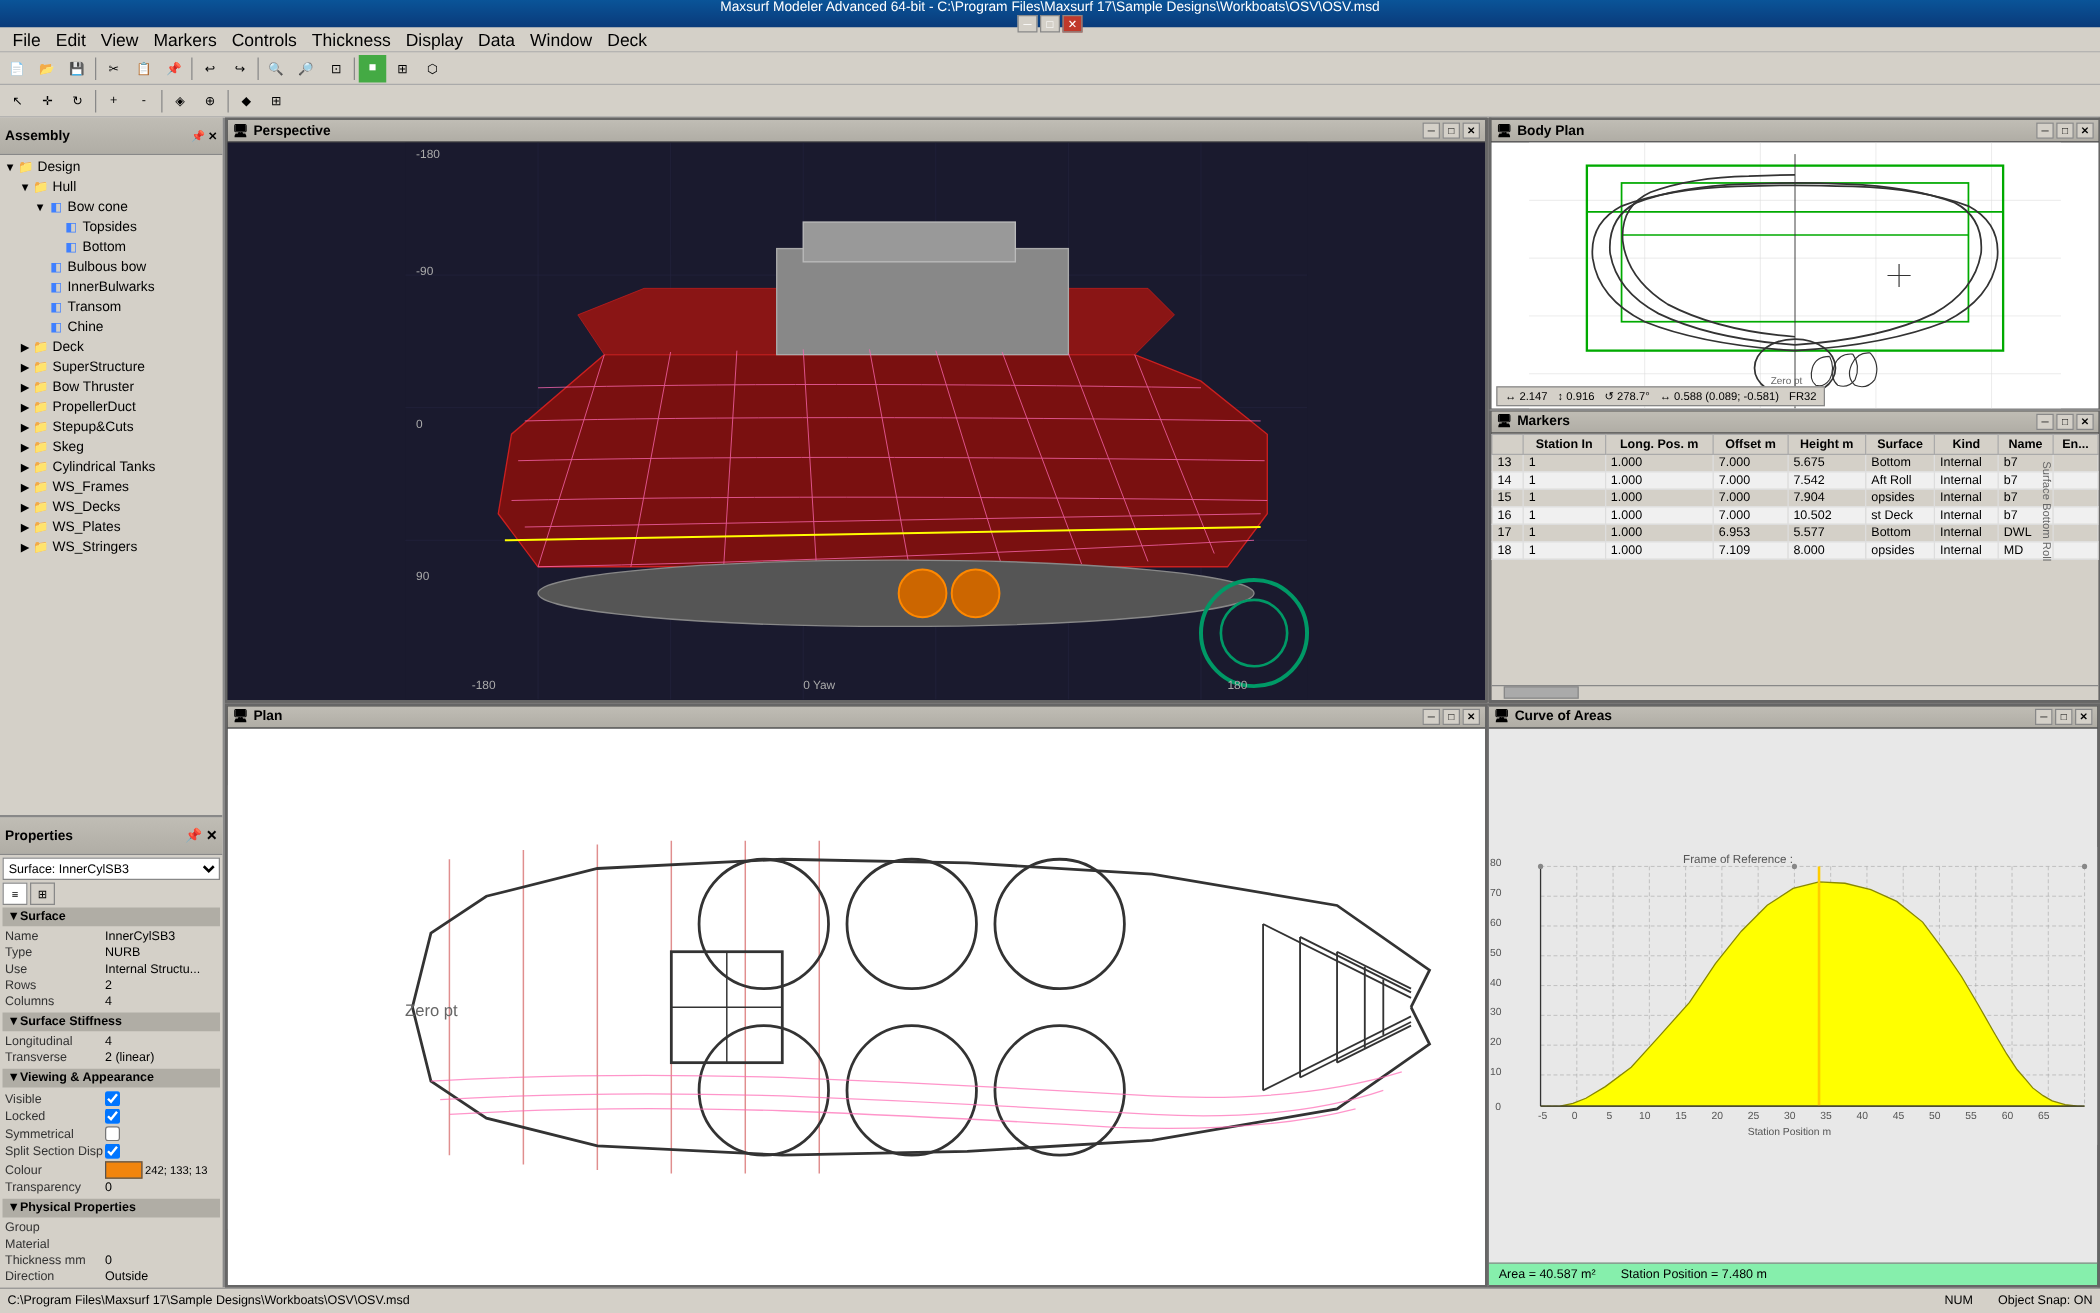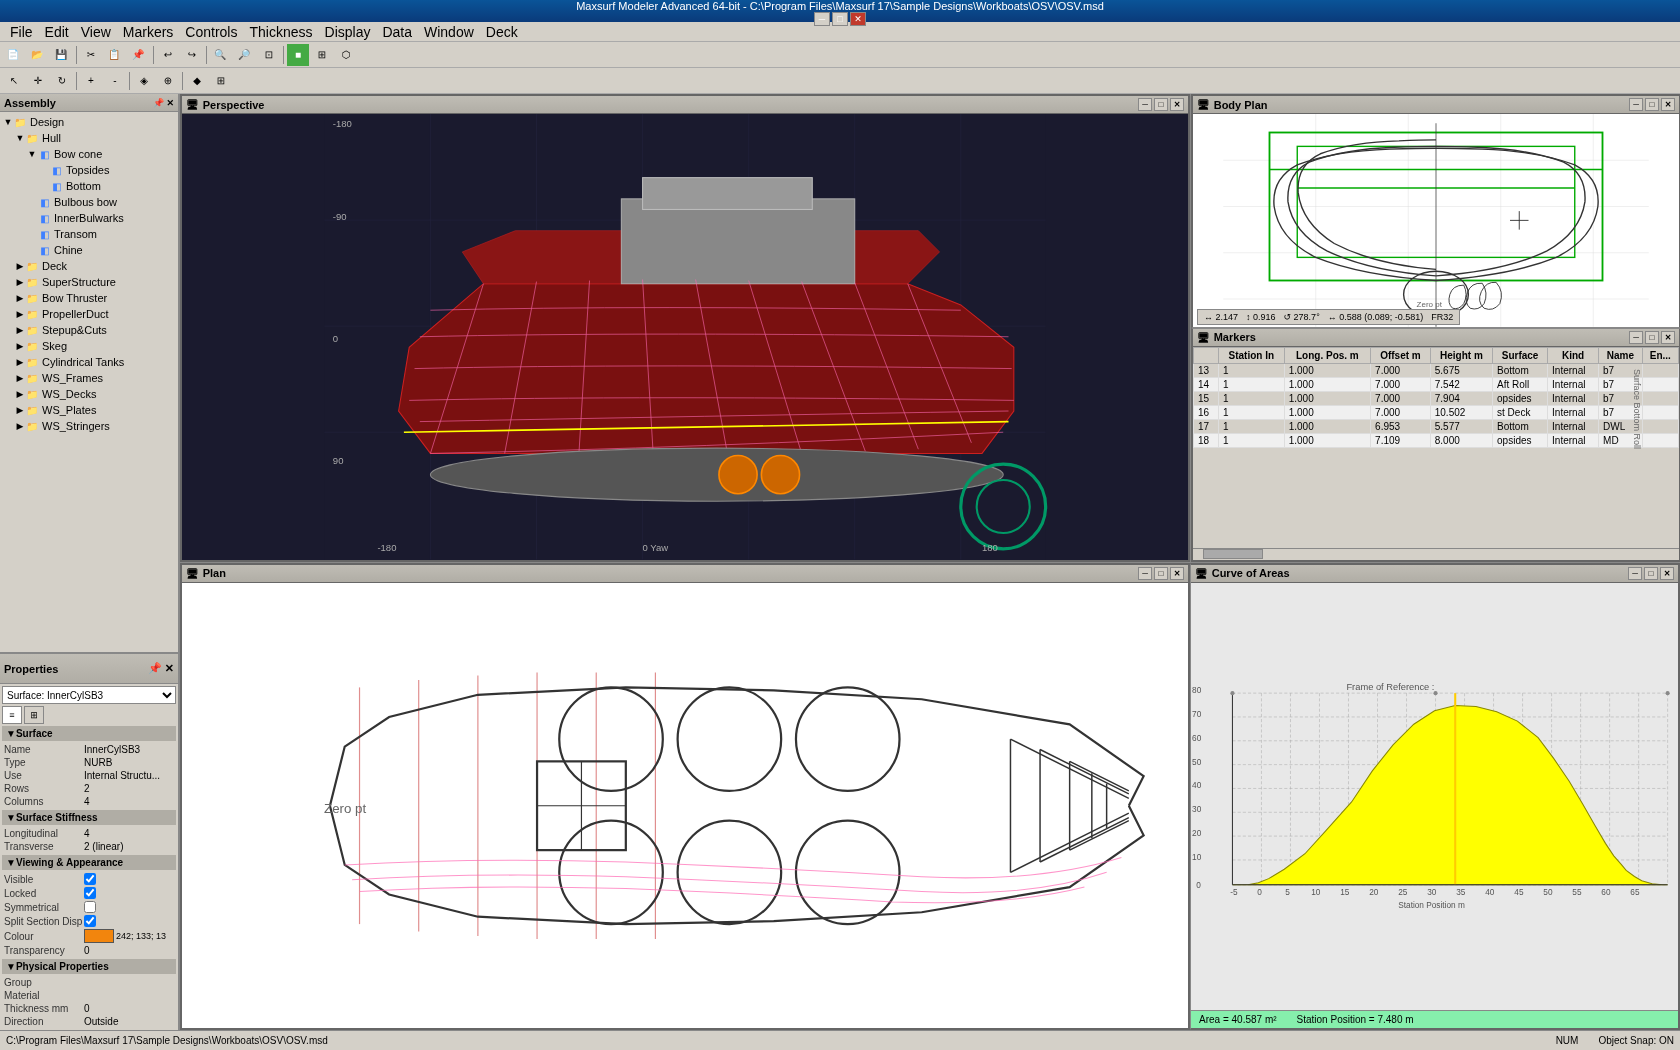--- a/index.html
+++ b/index.html
@@ -18,21 +18,21 @@
     
     .toolbar { background: #d4d0c8; height: 26px; display: flex; align-items: center; padding: 0 2px; border-bottom: 1px solid #aaa; flex-wrap: wrap; }
     .tb-btn { width: 22px; height: 22px; background: #d4d0c8; border: 1px solid transparent; display: inline-flex; align-items: center; justify-content: center; font-size: 10px; cursor: pointer; margin: 1px; }
     .tb-sep { width: 1px; height: 18px; background: #888; margin: 0 2px; }
     
     
     #main-layout { display: flex; height: calc(1050px - 22px - 20px - 26px - 26px - 20px); }
     
     
     #left-panel { width: 180px; background: #d4d0c8; border-right: 1px solid #888; display: flex; flex-direction: column; }
-    .panel-header { background: linear-gradient(to bottom, #c0bdb5, #b0ada5); height: 18px; display: flex; align-items: center; padding: 0 4px; font-size: 11px; font-weight: bold; border-bottom: 1px solid #888; justify-content: space-between; }
+    .panel-header { background: linear-gradient(to bottom, #c0bdb5, #b0ada5); height: 30px; display: flex; align-items: center; padding: 0 4px; font-size: 11px; font-weight: bold; border-bottom: 1px solid #888; justify-content: space-between; }
     .panel-header-icons { display: flex; gap: 2px; }
     .panel-icon { font-size: 9px; cursor: pointer; }
     
     
     #tree-view { flex: 1; overflow-y: auto; padding: 2px; }
     .tree-item { display: flex; align-items: center; padding: 1px 0; cursor: pointer; white-space: nowrap; }
     .tree-expand { width: 12px; height: 12px; display: inline-flex; align-items: center; justify-content: center; font-size: 9px; }
     .tree-icon { width: 14px; height: 14px; display: inline-flex; align-items: center; justify-content: center; margin-right: 2px; font-size: 10px; }
     .folder-icon { color: #f0a000; }
     .surface-icon { color: #4080ff; }

